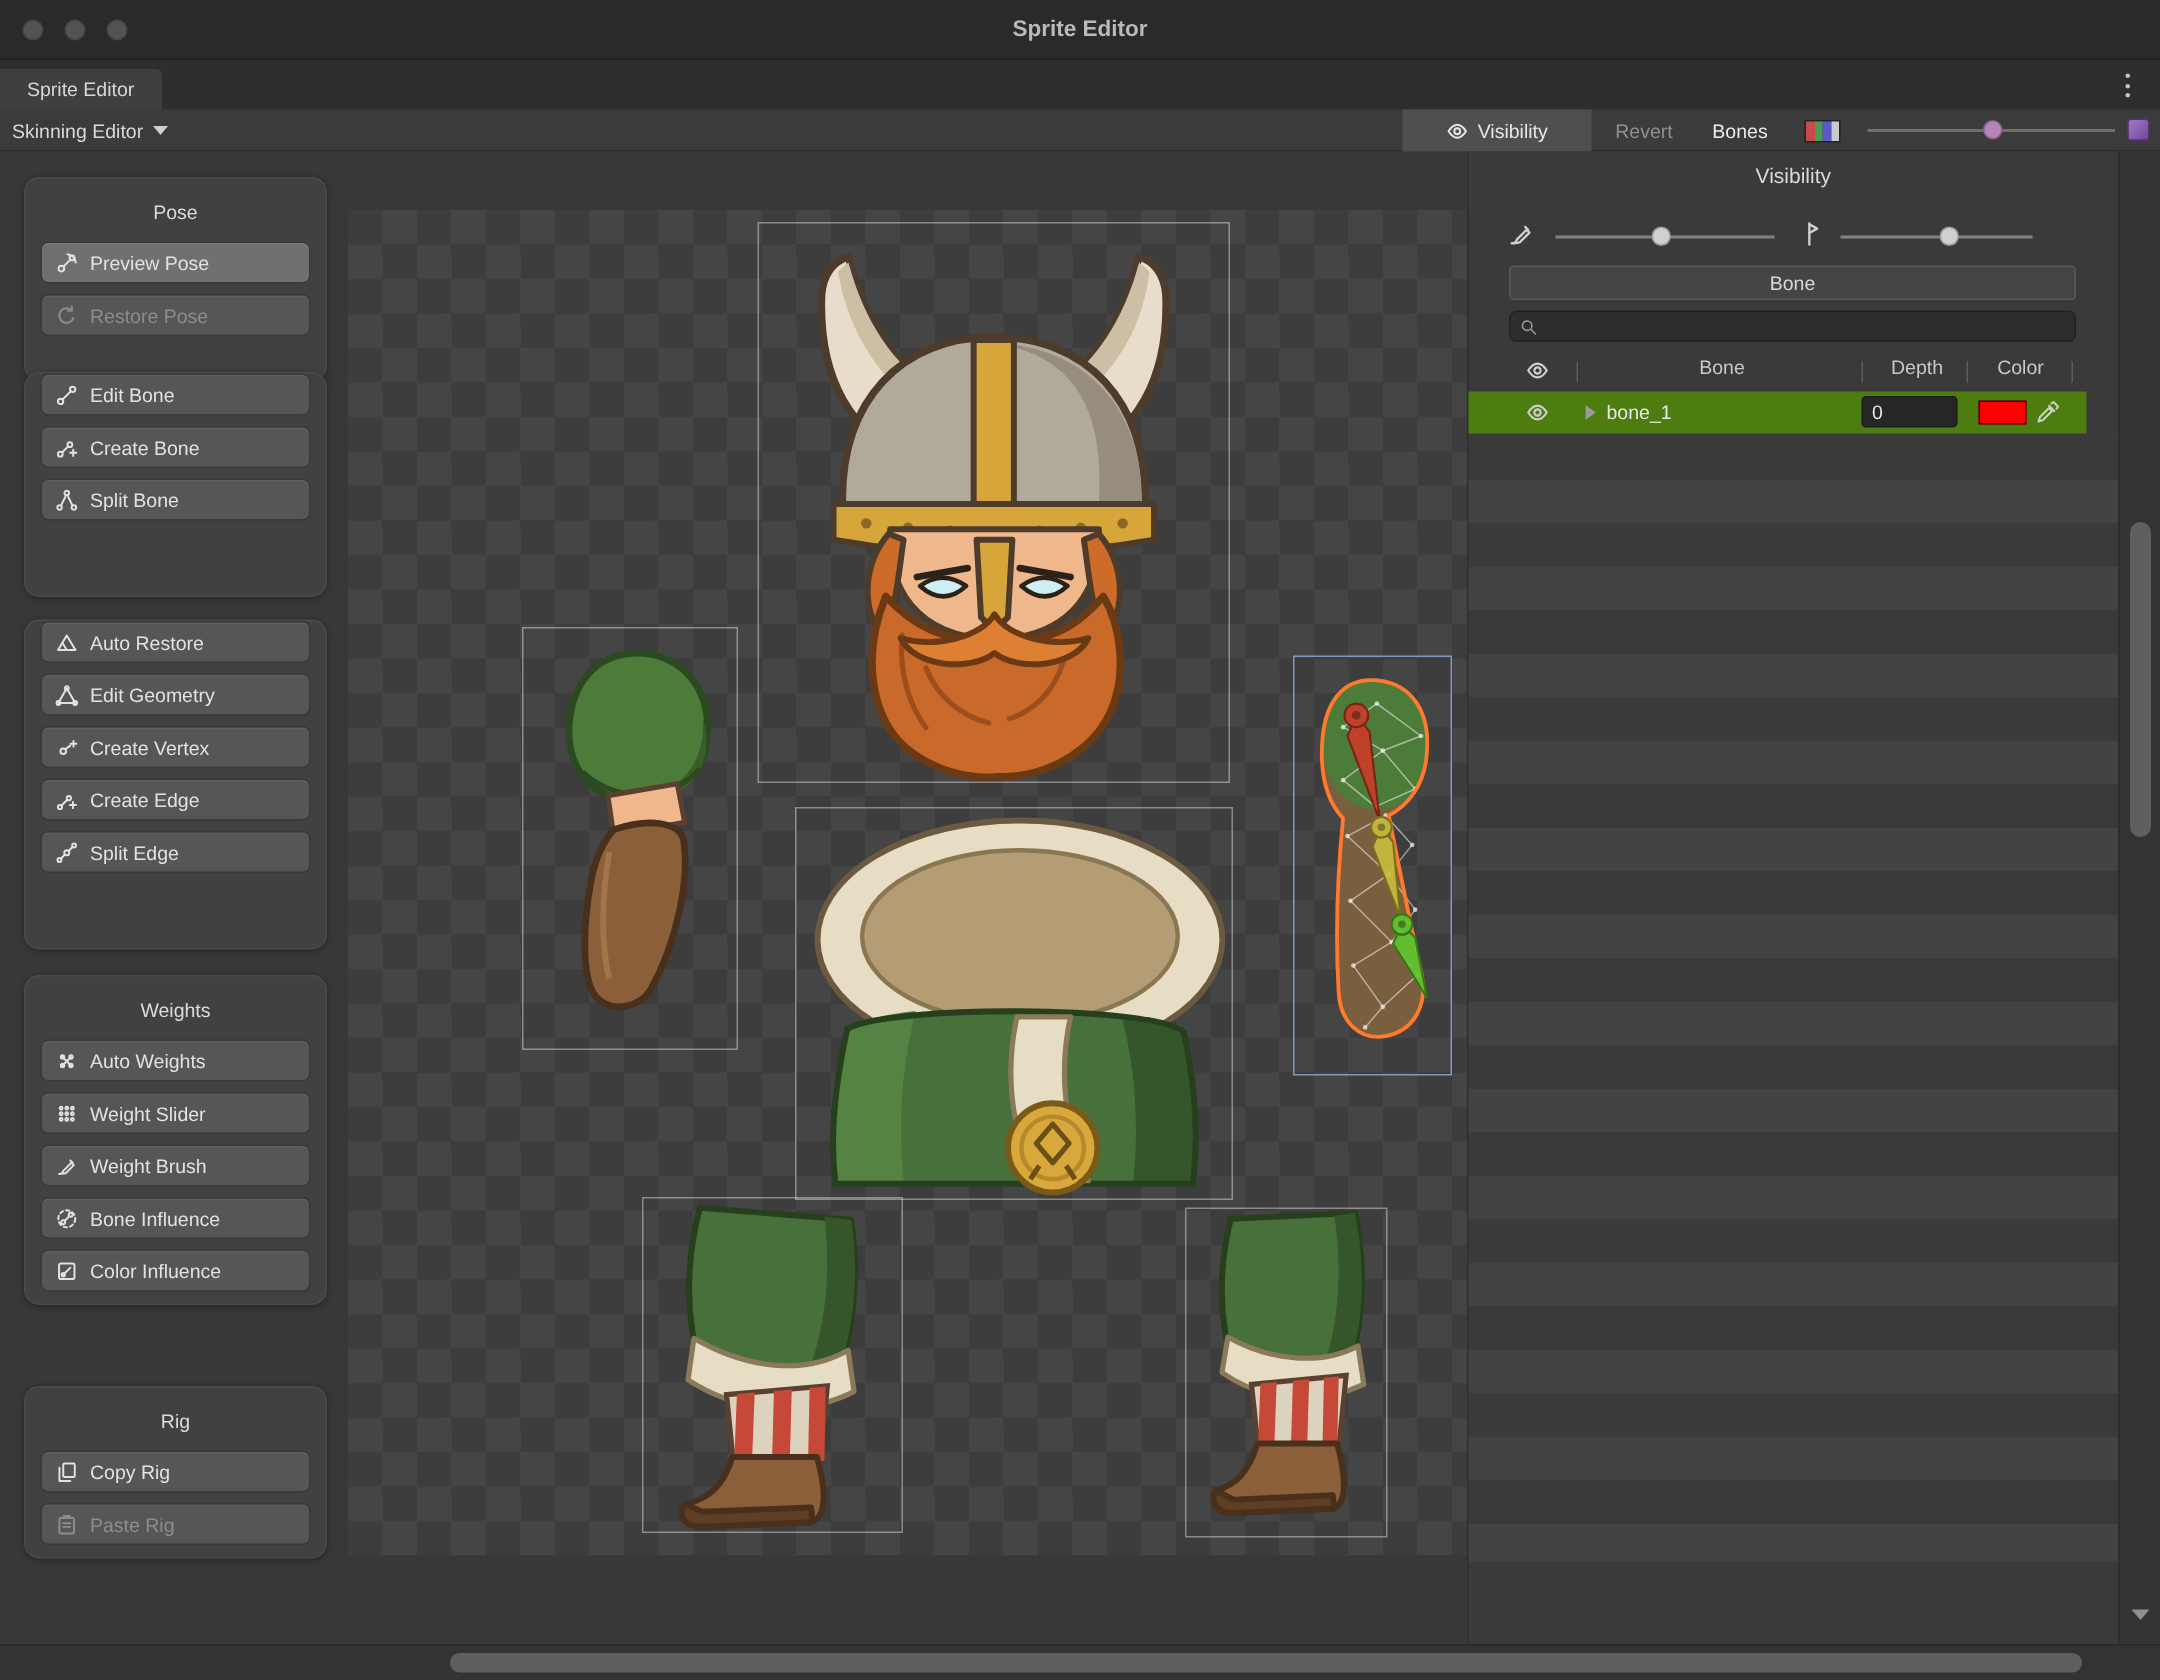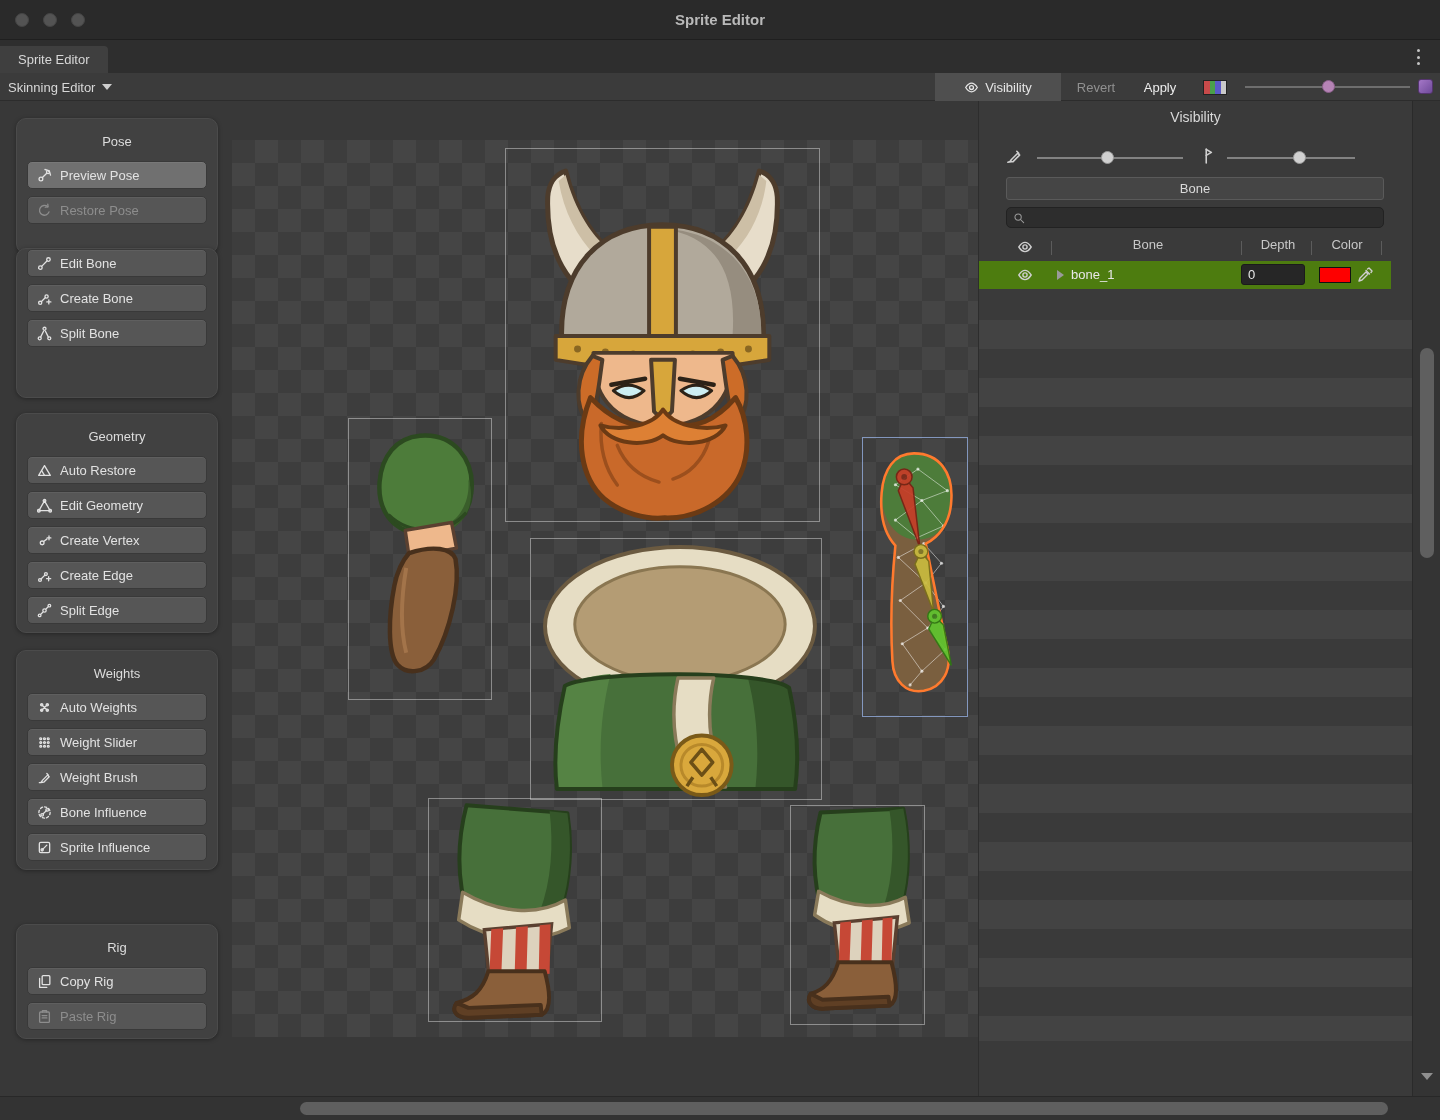--- a/index.html
+++ b/index.html
@@ -135,21 +135,21 @@
           <path d="M1.8 8C3.8 4.9 5.8 3.4 8 3.4s4.2 1.5 6.2 4.6c-2 3.1-4 4.6-6.2 4.6S3.8 11.1 1.8 8z"></path>
           <circle cx="8" cy="8" r="2.1"></circle>
         </svg>
       </span>
     <span>Visibility</span>
   </div>
   <div class="tbtn revert">
     <span>Revert</span>
   </div>
   <div class="tbtn apply">
-    <span>Apply</span>
+    <span>Bones</span>
   </div>
   <div class="colorgrid">
     <i style="background:#c84a4a"></i>
       <i style="background:#4aa04a"></i>
     <i style="background:#5a5ac8"></i>
       <i style="background:#c9c9c9"></i>
   </div>
   <div class="tslider"></div>
   <div class="tthumb"></div>
   <div class="picon"></div>
@@ -207,21 +207,20 @@
           <circle cx="13.1" cy="13.1" r="1.6"></circle>
           <circle cx="8" cy="2.9" r="1.6"></circle>
           <path d="M4 11.6l3-6M12 11.6l-3-6"></path>
         </svg>
       </span>
     <span>Split Bone</span>
   </div>
 </div>
 
 <div class="panel" style="top:413px;height:220px;">
-  <h3>Geometry</h3>
   <div class="pbtn">
     <span class="icon16">
         <svg viewBox="0 0 16 16" fill="none" stroke="currentColor" stroke-width="1.4" stroke-linecap="round" stroke-linejoin="round">
           <path d="M1.8 13.2L8 2.8l6.2 10.4z"></path>
           <path d="M8 13.2L4.9 8"></path>
         </svg>
       </span>
     <span>Auto Restore</span>
   </div>
   <div class="pbtn">
@@ -318,21 +317,21 @@
     <span>Bone Influence</span>
   </div>
   <div class="pbtn">
     <span class="icon16">
         <svg viewBox="0 0 16 16" fill="none" stroke="currentColor" stroke-width="1.4" stroke-linecap="round" stroke-linejoin="round">
           <rect x="2.5" y="2.5" width="11" height="11" rx="1.5"></rect>
           <path d="M5.5 10.5l5-5"></path>
           <circle cx="5.5" cy="10.5" r="1.2"></circle>
         </svg>
       </span>
-    <span>Sprite Influence</span>
+    <span>Color Influence</span>
   </div>
 </div>
 
 <div class="panel" style="top:884px;height:115px;margin-top:40px;">
   <h3>Rig</h3>
   <div class="pbtn">
     <span class="icon16">
         <svg viewBox="0 0 16 16" fill="none" stroke="currentColor" stroke-width="1.4" stroke-linecap="round" stroke-linejoin="round">
           <rect x="5.5" y="1.8" width="8.2" height="9.6" rx="1"></rect>
           <path d="M10.5 14.2H2.8V4.8"></path>

